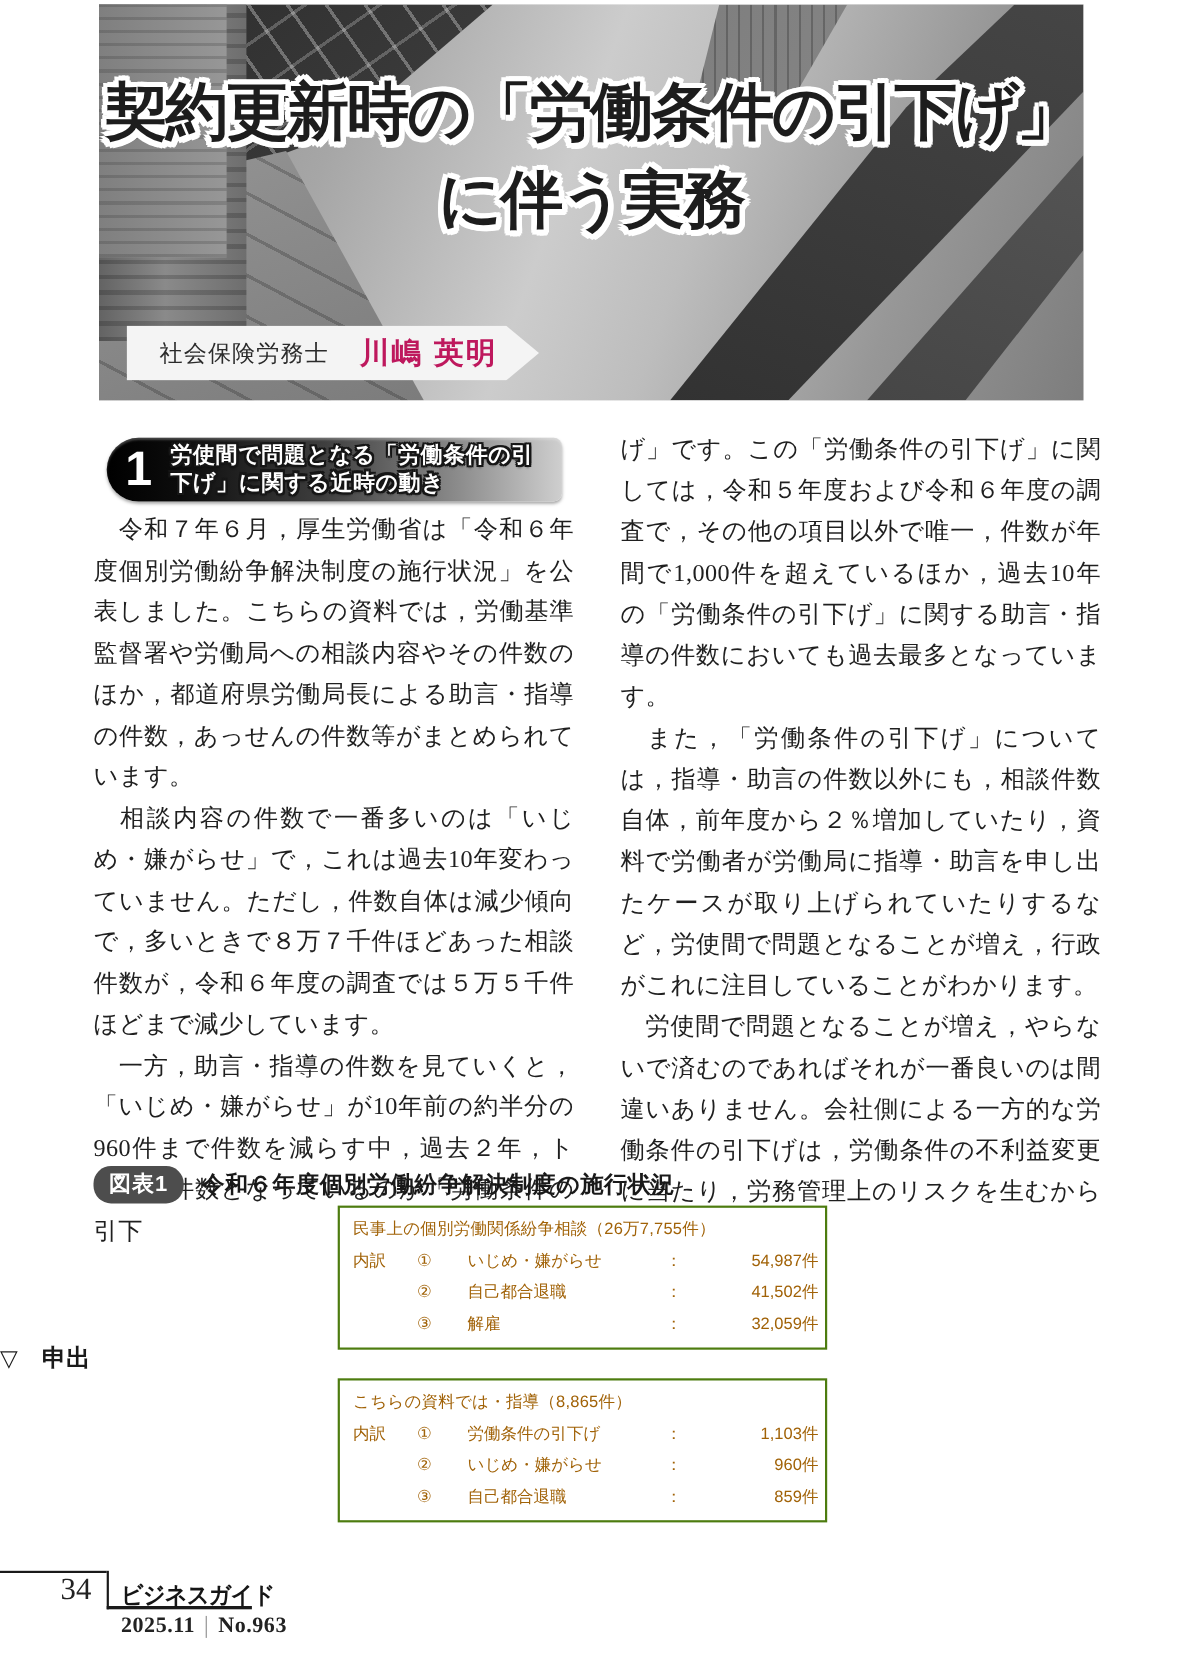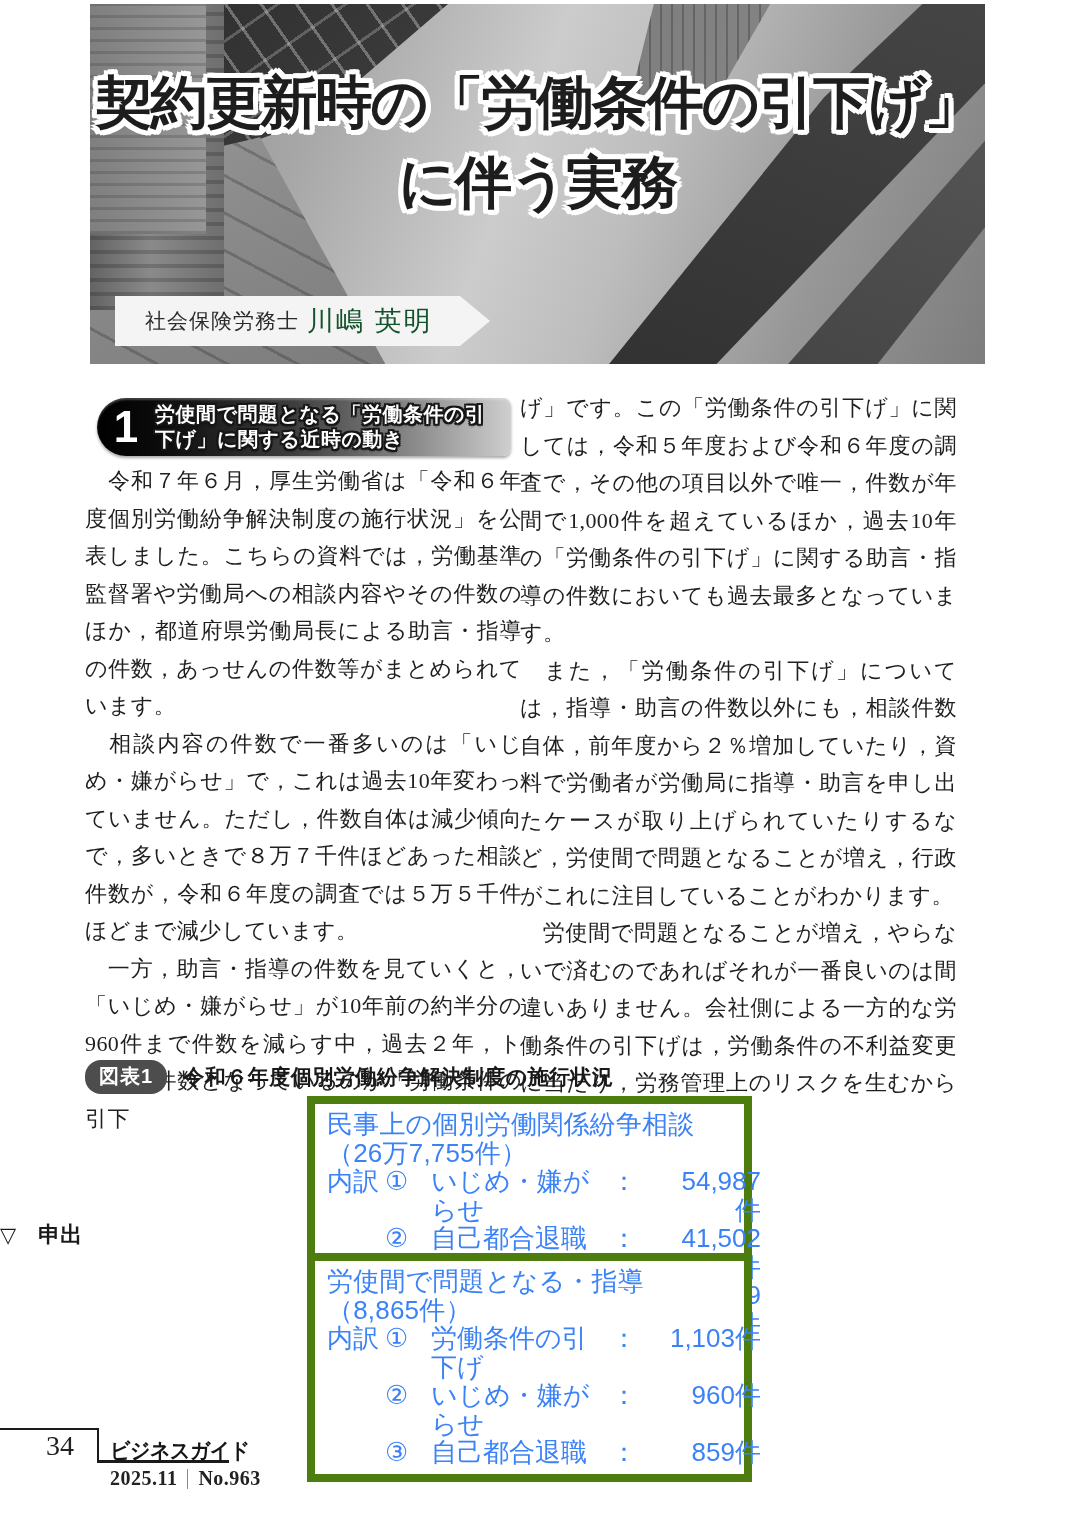--- a/index.html
+++ b/index.html
@@ -43,72 +43,72 @@
       -4px -4px 0 #fff,4px -4px 0 #fff,-4px 4px 0 #fff,4px 4px 0 #fff,
       -5px 3px 0 #fff,5px 3px 0 #fff,3px -5px 0 #fff,3px 5px 0 #fff;
   }
   .author-banner{
     position:absolute;left:25px;top:292px;width:375px;height:50px;z-index:4;
     background:#f4f4f4;display:flex;align-items:center;
     font-family:"Liberation Sans","DejaVu Sans",sans-serif;
     clip-path:polygon(0 0,calc(100% - 30px) 0,100% 50%,calc(100% - 30px) 100%,0 100%);
   }
   .author-role{font-size:21px;color:#2b2b2b;margin-left:30px;letter-spacing:1px;}
-  .author-name{font-size:27px;font-weight:normal;color:#14532d;margin-left:8px;letter-spacing:2px;}
+  .author-name{font-size:27px;font-weight:bold;color:#be185d;margin-left:28px;letter-spacing:2px;}
   
   .sec-head{
     position:absolute;left:97px;top:398px;width:414px;height:58px;z-index:2;
     border-radius:30px 8px 8px 30px;
     background:linear-gradient(to right,#000 0%,#0c0c0c 16%,#3f3f3f 48%,#8e8e8e 78%,#cfcfcf 100%);
     box-shadow:inset 0 2px 2px rgba(255,255,255,.25), 0 2px 3px rgba(0,0,0,.35);
     display:flex;align-items:center;
     font-family:"Liberation Sans","DejaVu Sans",sans-serif;
   }
   .sec-num{width:58px;text-align:center;font-size:44px;font-weight:900;color:#fff;line-height:58px;}
   .sec-title{
     font-size:20px;line-height:25px;font-weight:bold;color:#fff;letter-spacing:.5px;
     text-shadow:-2px -2px 0 #161616,2px -2px 0 #161616,-2px 2px 0 #161616,2px 2px 0 #161616,
       -2px 0 0 #161616,2px 0 0 #161616,0 -2px 0 #161616,0 2px 0 #161616,0 3px 2px rgba(0,0,0,.45);
   }
   
   .col{position:absolute;width:437px;font-size:22px;line-height:37.5px;
        text-align:justify;text-justify:inter-character;color:#1f1f1f;letter-spacing:.4px;}
   .col p{margin:0;}
   .col-left{left:85px;top:462px;}
-  .col-right{left:520px;top:389px;}
+  .col-right{left:564px;top:389px;}
   
   .fig-caption{position:absolute;left:85px;top:1060px;display:flex;align-items:center;
        font-family:"Liberation Sans","DejaVu Sans",sans-serif;z-index:2;justify-content:space-between;}
   .fig-pill{background:#4d4d4d;color:#fff;font-size:20px;font-weight:bold;
        border-radius:16px;padding:3px 14px 4px 14px;letter-spacing:1px;}
   .fig-title{font-size:21px;font-weight:bold;color:#191919;margin-left:16px;letter-spacing:.5px;}
   .fig-box{
     position:absolute;left:307px;width:445px;box-sizing:border-box;
-    border:8px solid #4d7c0f;background:#fff;padding:6px 10px 7px 12px;
-    font-family:"Liberation Sans","DejaVu Sans",sans-serif;font-size:26px;line-height:28.5px;color:#3b82f6;
+    border:2px solid #4d7c0f;background:#fff;padding:6px 10px 7px 12px;
+    font-family:"Liberation Sans","DejaVu Sans",sans-serif;font-size:15px;line-height:28.5px;color:#a16207;
   }
   .box1{top:1096px;}
   .box2{top:1253px;}
   .fig-box .bx-header{letter-spacing:.2px;}
   .bx-row{display:flex;}
   .r-label{width:58px;flex:none;}
   .r-num{width:46px;flex:none;text-align:left;}
   .r-item{width:180px;flex:none;}
   .r-colon{flex:none;}
   .r-value{width:92px;flex:none;text-align:right;margin-left:32px;}
   .fig-arrow{position:absolute;left:0;top:1220px;width:1075px;
       font-family:"Liberation Sans","DejaVu Sans",sans-serif;font-size:22px;font-weight:bold;color:#1a1a1a;}
   .fig-arrow .tri{font-weight:normal;font-size:21px;margin-right:22px;}
   .fig-source{position:absolute;left:85px;top:1377px;width:902px;font-size:16.5px;
       letter-spacing:.2px;color:#222;white-space:nowrap;}
   
   .f-line1{position:absolute;left:0;top:1428px;width:97px;height:2px;background:#1a1a1a;}
   .f-vline{position:absolute;left:97px;top:1428px;width:2px;height:35px;background:#1a1a1a;}
   .f-line2{position:absolute;left:97px;top:1460px;width:132px;height:3px;background:#1a1a1a;}
-  .f-pagenum{position:absolute;left:46px;top:1430px;width:46px;text-align:left;
+  .f-pagenum{position:absolute;left:46px;top:1430px;width:46px;text-align:center;
       font-size:28px;color:#222;}
   .f-logo{position:absolute;left:110px;top:1436px;
       font-family:"Liberation Sans","DejaVu Sans",sans-serif;font-size:20px;font-weight:900;
       letter-spacing:-.5px;color:#151515;transform:scaleY(1.08);transform-origin:left top;}
   .f-issue{position:absolute;left:110px;top:1467px;display:flex;align-items:center;
       font-size:20px;font-weight:bold;color:#222;letter-spacing:.5px;}
   .f-div{width:1px;height:20px;background:#8a8a8a;margin:0 10px;}
 </style>
 </head>
 <body>
@@ -185,21 +185,21 @@
       <span class="r-colon">：</span>
       <span class="r-value">32,059件</span>
     </div>
   </div>
 
   <div class="fig-arrow">
     <span class="tri">▽</span><span>申出</span>
   </div>
 
   <div class="fig-box box2">
-    <div class="bx-header">労使間で問題となる・指導（8,865件）</div>
+    <div class="bx-header">こちらの資料では・指導（8,865件）</div>
     <div class="bx-row">
       <span class="r-label">内訳</span>
       <span class="r-num">①</span>
       <span class="r-item">労働条件の引下げ</span>
       <span class="r-colon">：</span>
       <span class="r-value">1,103件</span>
     </div>
     <div class="bx-row">
       <span class="r-label"></span>
       <span class="r-num">②</span>

